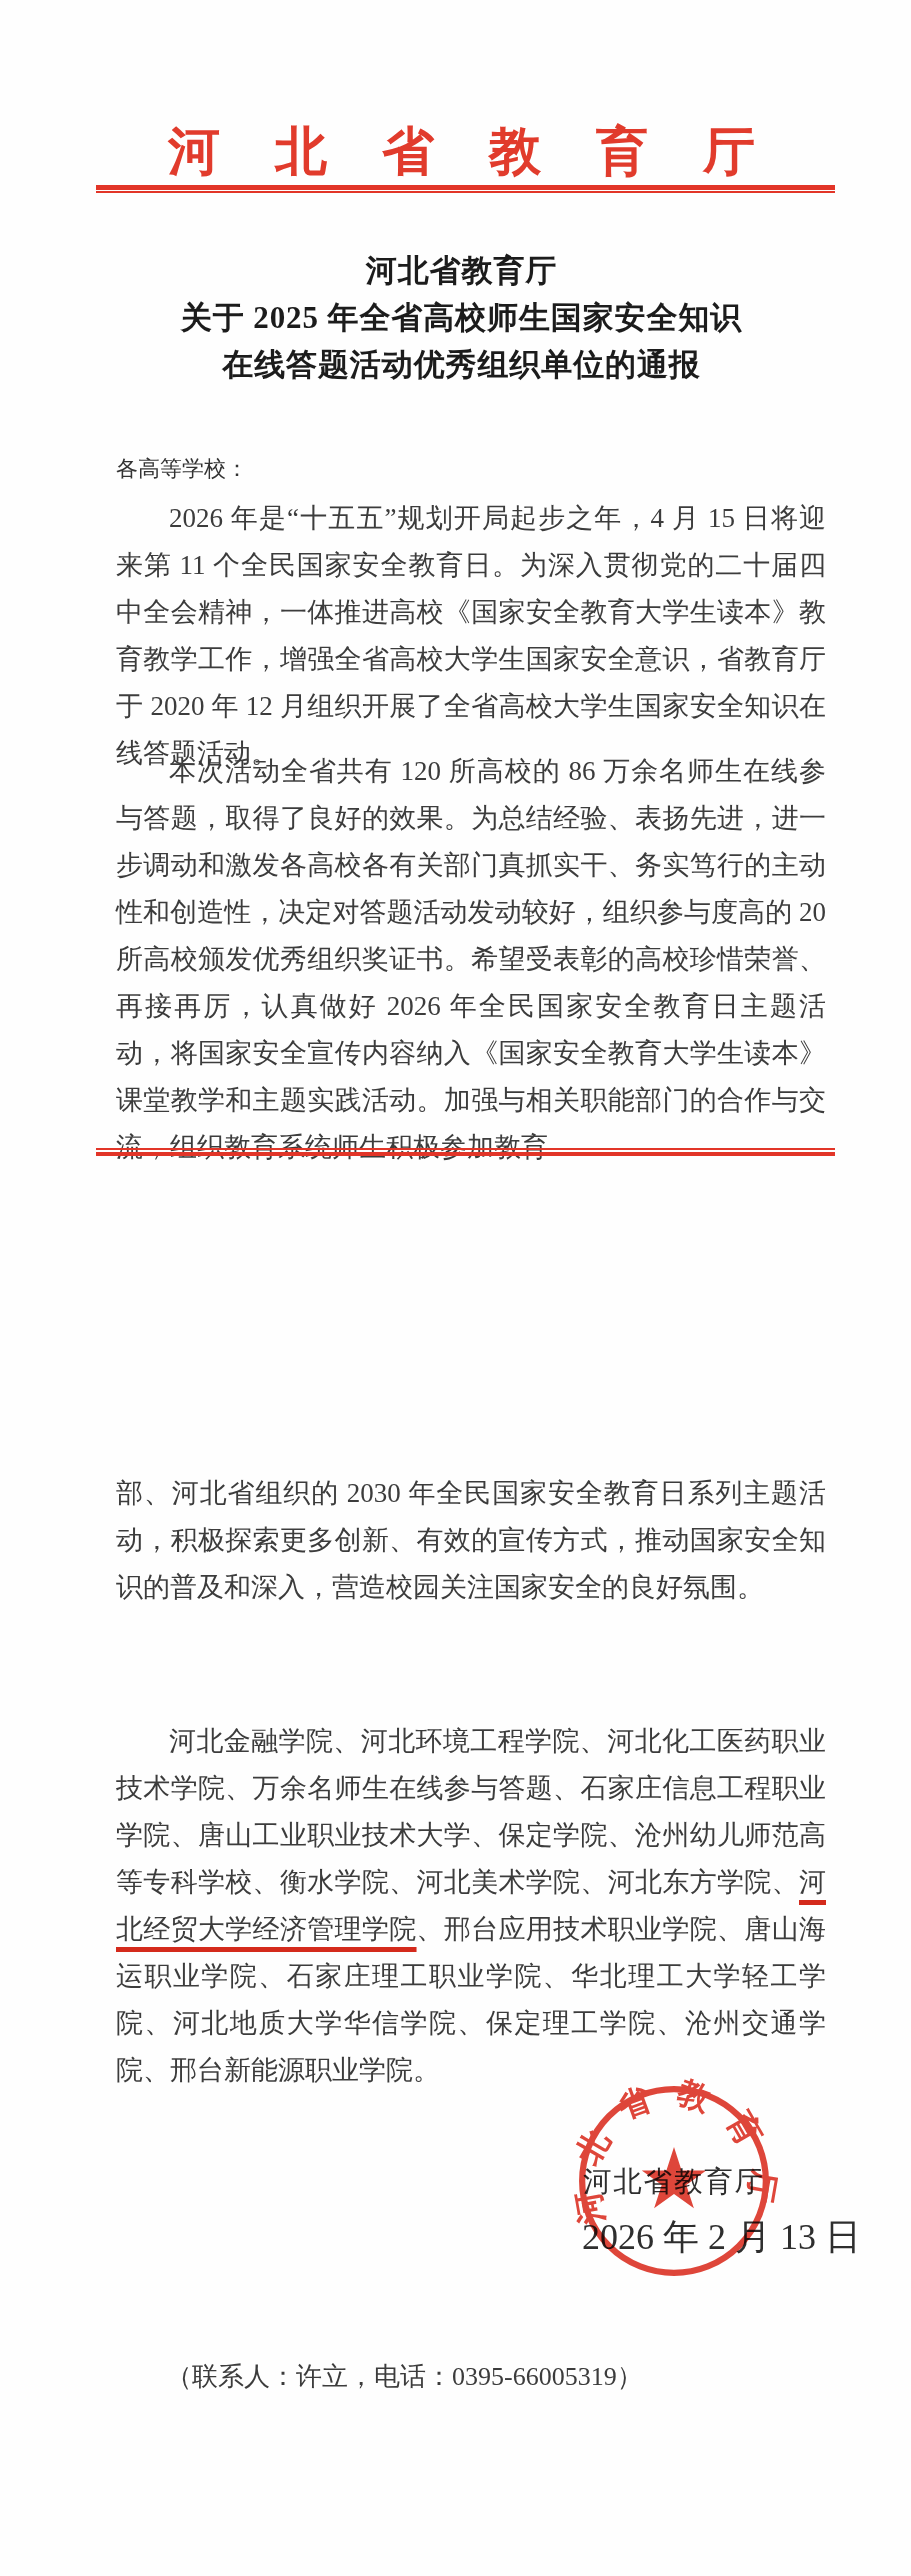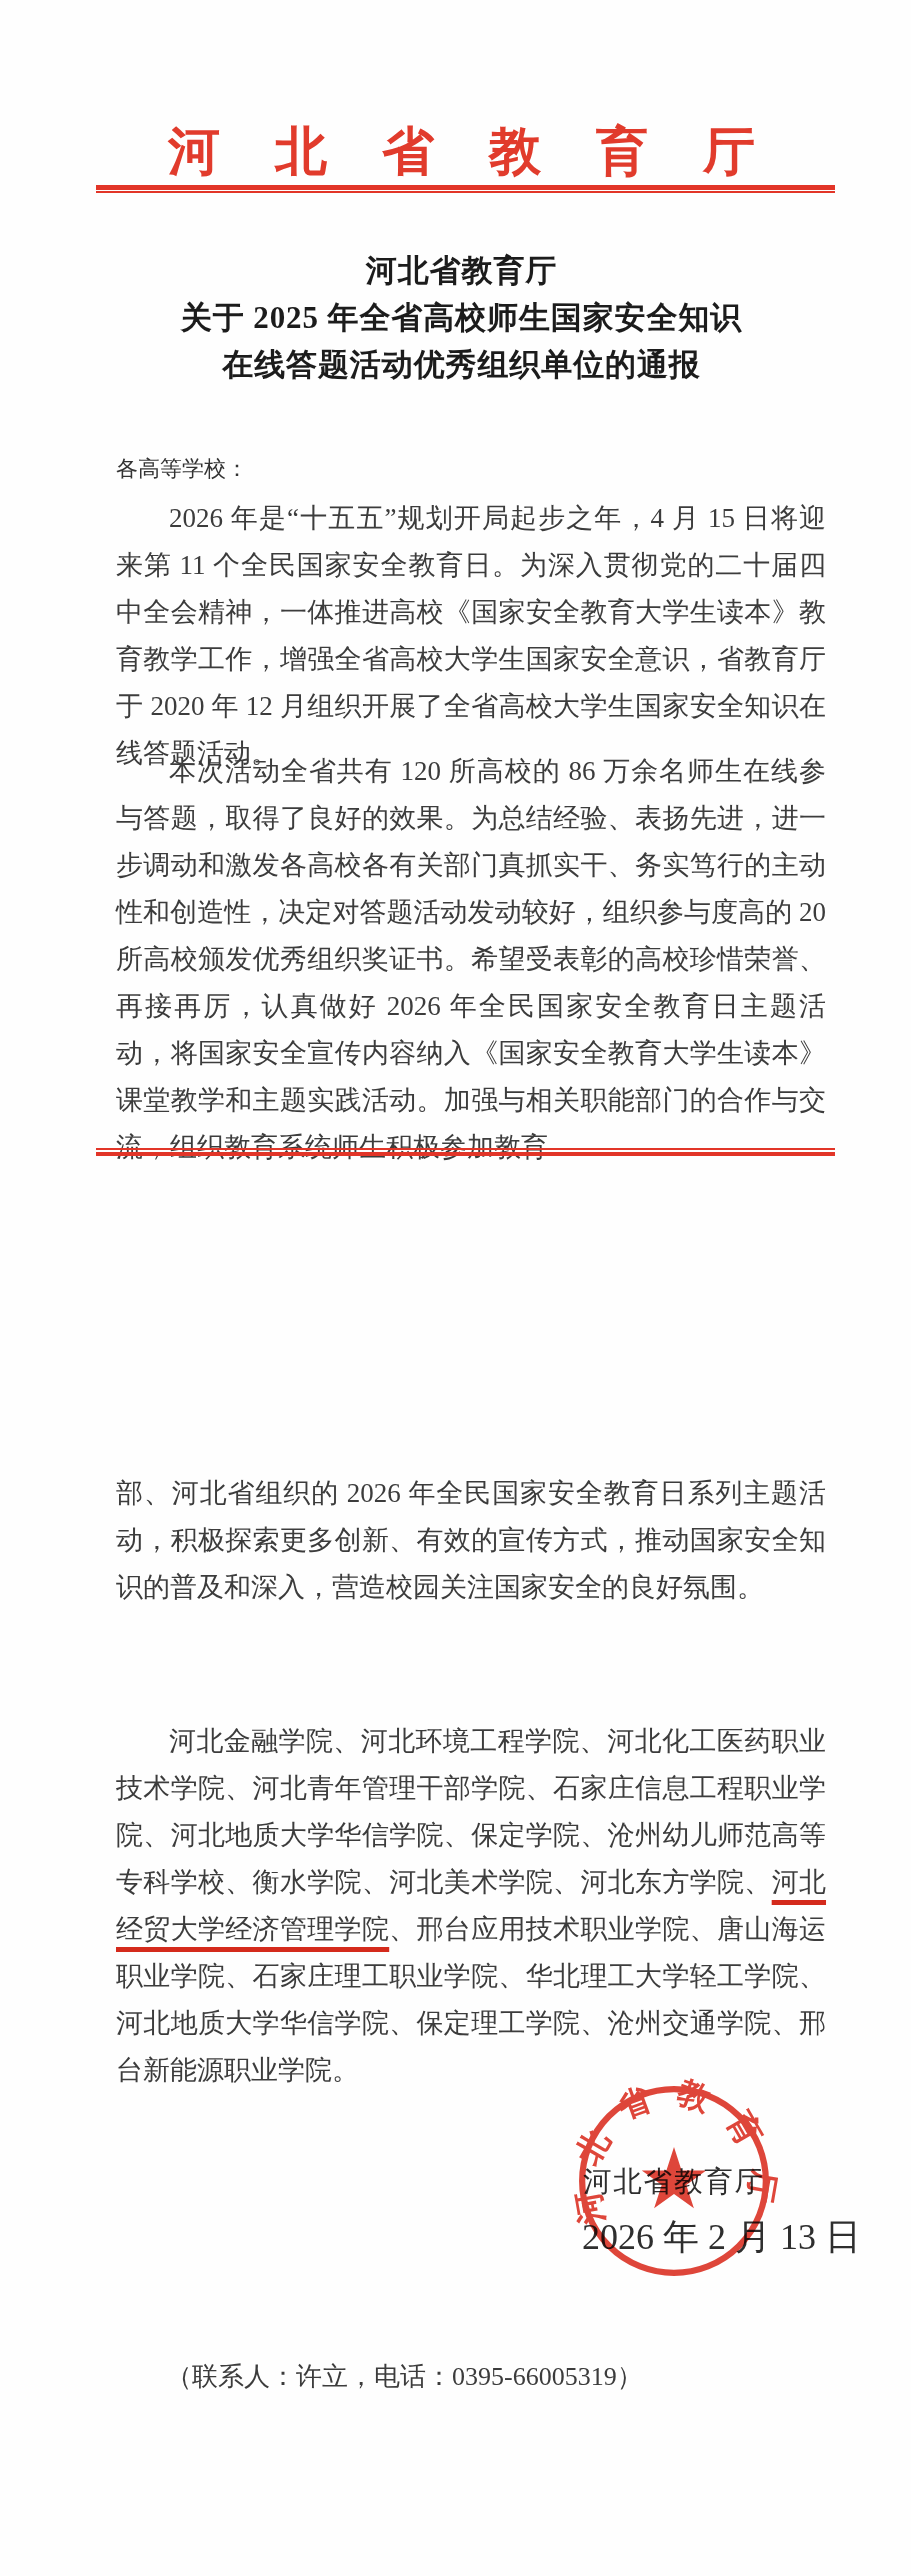--- a/index.html
+++ b/index.html
@@ -131,24 +131,24 @@
 
   <p class="body p1 indent">2026 年是“十五五”规划开局起步之年，4 月 15 日将迎来第 11 个全民国家安全教育日。为深入贯彻党的二十届四中全会精神，一体推进高校《国家安全教育大学生读本》教育教学工作，增强全省高校大学生国家安全意识，省教育厅于 2020 年 12 月组织开展了全省高校大学生国家安全知识在线答题活动。</p>
 
   <p class="body p2 indent">本次活动全省共有 120 所高校的 86 万余名师生在线参与答题，取得了良好的效果。为总结经验、表扬先进，进一步调动和激发各高校各有关部门真抓实干、务实笃行的主动性和创造性，决定对答题活动发动较好，组织参与度高的 20 所高校颁发优秀组织奖证书。希望受表彰的高校珍惜荣誉、再接再厉，认真做好 2026 年全民国家安全教育日主题活动，将国家安全宣传内容纳入《国家安全教育大学生读本》课堂教学和主题实践活动。加强与相关职能部门的合作与交流，组织教育系统师生积极参加教育</p>
 
   <div class="rule rule-bottom">
     <div class="thin" style="margin-top:0;"></div>
     <div class="thick" style="margin-top:1.8px;"></div>
   </div>
 
-  <p class="body p3">部、河北省组织的 2026 年全民国家安全教育日系列主题活动，积极探索更多创新、有效的宣传方式，推动国家安全知识的普及和深入，营造校园关注国家安全的良好氛围。</p>
+  <p class="body p3">部、河北省组织的 2030 年全民国家安全教育日系列主题活动，积极探索更多创新、有效的宣传方式，推动国家安全知识的普及和深入，营造校园关注国家安全的良好氛围。</p>
 
 
-  <p class="body schools indent"><span>河北金融学院、河北环境工程学院、河北化工医药职业技术学院、河北青年管理干部学院、石家庄信息工程职业学院、河北地质大学华信学院、保定学院、沧州幼儿师范高等专科学校、衡水学院、河北美术学院、河北东方学院、</span><span class="redline">河北经贸大学经济管理学院</span><span>、邢台应用技术职业学院、唐山海运职业学院、石家庄理工职业学院、华北理工大学轻工学院、河北地质大学华信学院、保定理工学院、沧州交通学院、邢台新能源职业学院。</span></p>
+  <p class="body schools indent"><span>河北金融学院、河北环境工程学院、河北化工医药职业技术学院、万余名师生在线参与答题、石家庄信息工程职业学院、唐山工业职业技术大学、保定学院、沧州幼儿师范高等专科学校、衡水学院、河北美术学院、河北东方学院、</span><span class="redline">河北经贸大学经济管理学院</span><span>、邢台应用技术职业学院、唐山海运职业学院、石家庄理工职业学院、华北理工大学轻工学院、河北地质大学华信学院、保定理工学院、沧州交通学院、邢台新能源职业学院。</span></p>
 
   <div class="issuer">河北省教育厅</div>
 
   <div class="issue-date">2026 年 2 月 13 日</div>
 
   <svg class="seal" viewBox="-120 -120 240 240" aria-hidden="true">
     <circle r="103" fill="none" stroke="#dd3629" stroke-width="7"></circle>
     <path d="M0,-38 L8.5,-11.7 L36.1,-11.7 L13.8,4.5 L22.3,30.7 L0,14.5 L-22.3,30.7 L-13.8,4.5 L-36.1,-11.7 L-8.5,-11.7 Z" fill="#dd3629"></path>
     <defs>
       <path id="sealArc" d="M -66 56 A 86 86 0 1 1 66 56" fill="none"></path>

